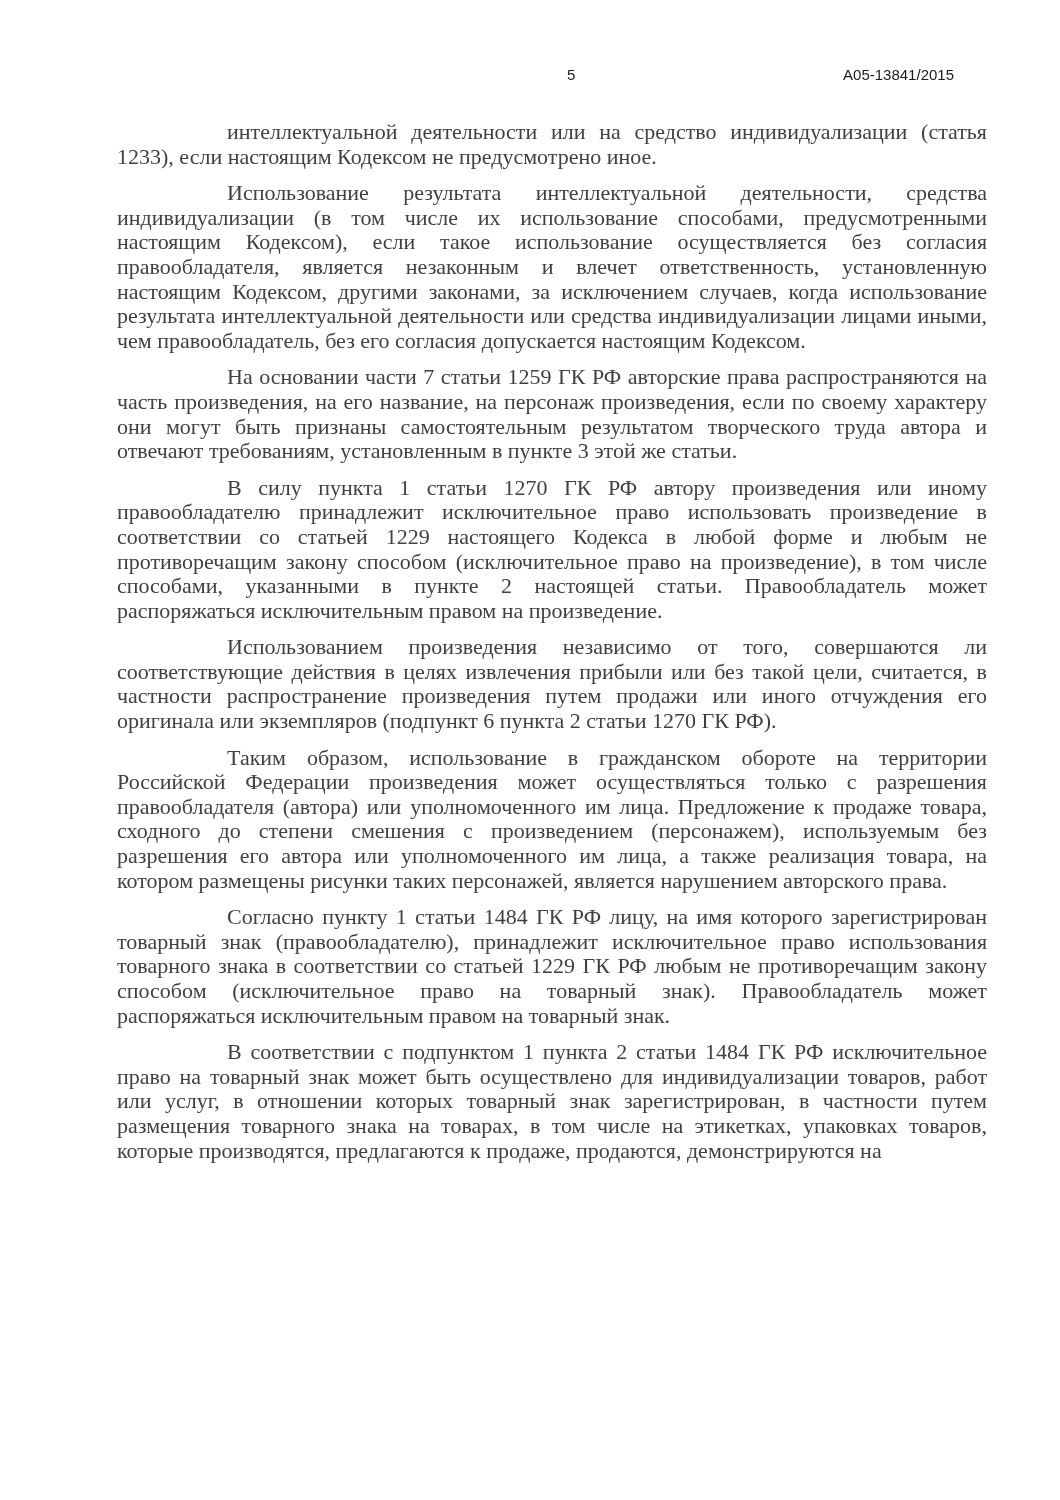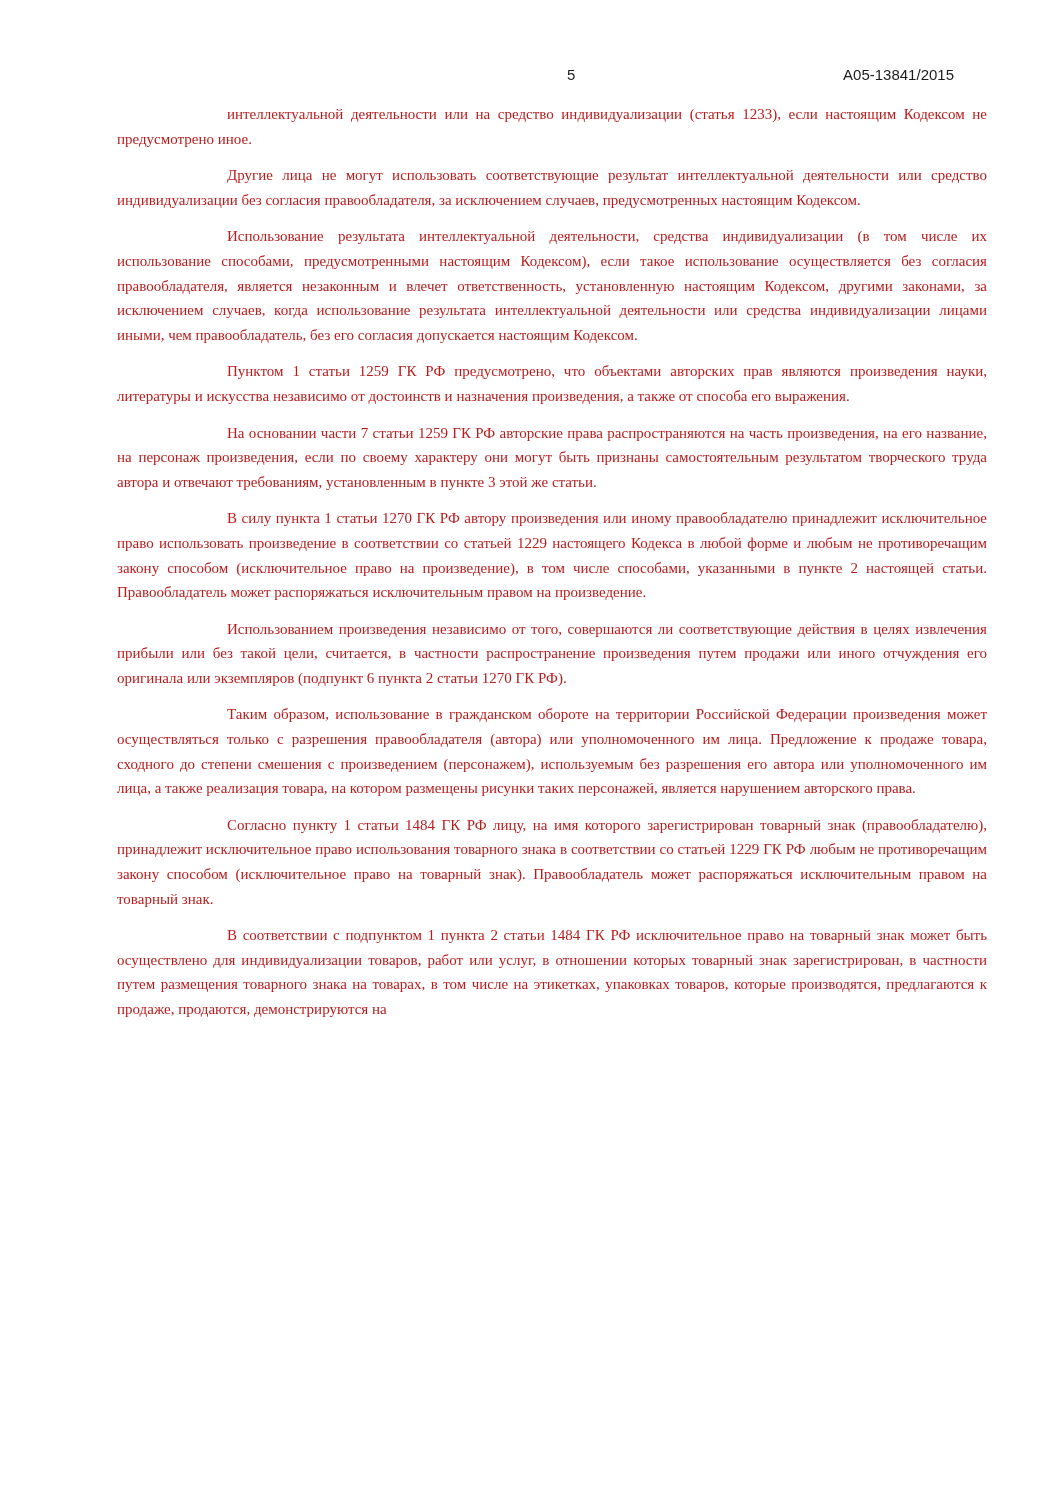--- a/index.html
+++ b/index.html
@@ -30,47 +30,45 @@
     left: 567px;
     top: 0;
   }
   .case-number {
     position: absolute;
     right: 106px;
     top: 0;
   }
   .content {
     position: absolute;
-    top: 102px;
+    top: 120px;
     left: 117px;
     width: 870px;
-    color: #b91c1c;
-    font-size: 15px;
+    color: #404040;
+    font-size: 22px;
     line-height: 24.6px;
     text-align: justify;
     hyphens: none;
   }
   .content p {
     margin: 0 0 12px 0;
     text-indent: 110px;
   }
 </style>
 </head>
 <body>
 
 <div class="page">
   <div class="header">
     <span class="page-number">5</span>
     <span class="case-number">А05-13841/2015</span>
   </div>
   <div class="content">
     <p>интеллектуальной деятельности или на средство индивидуализации (статья 1233), если настоящим Кодексом не предусмотрено иное.</p>
-    <p>Другие лица не могут использовать соответствующие результат интеллектуальной деятельности или средство индивидуализации без согласия правообладателя, за исключением случаев, предусмотренных настоящим Кодексом.</p>
     <p>Использование результата интеллектуальной деятельности, средства индивидуализации (в том числе их использование способами, предусмотренными настоящим Кодексом), если такое использование осуществляется без согласия правообладателя, является незаконным и влечет ответственность, установленную настоящим Кодексом, другими законами, за исключением случаев, когда использование результата интеллектуальной деятельности или средства индивидуализации лицами иными, чем правообладатель, без его согласия допускается настоящим Кодексом.</p>
-    <p>Пунктом 1 статьи 1259 ГК РФ предусмотрено, что объектами авторских прав являются произведения науки, литературы и искусства независимо от достоинств и назначения произведения, а также от способа его выражения.</p>
     <p>На основании части 7 статьи 1259 ГК РФ авторские права распространяются на часть произведения, на его название, на персонаж произведения, если по своему характеру они могут быть признаны самостоятельным результатом творческого труда автора и отвечают требованиям, установленным в пункте 3 этой же статьи.</p>
     <p>В силу пункта 1 статьи 1270 ГК РФ автору произведения или иному правообладателю принадлежит исключительное право использовать произведение в соответствии со статьей 1229 настоящего Кодекса в любой форме и любым не противоречащим закону способом (исключительное право на произведение), в том числе способами, указанными в пункте 2 настоящей статьи. Правообладатель может распоряжаться исключительным правом на произведение.</p>
     <p>Использованием произведения независимо от того, совершаются ли соответствующие действия в целях извлечения прибыли или без такой цели, считается, в частности распространение произведения путем продажи или иного отчуждения его оригинала или экземпляров (подпункт 6 пункта 2 статьи 1270 ГК РФ).</p>
     <p>Таким образом, использование в гражданском обороте на территории Российской Федерации произведения может осуществляться только с разрешения правообладателя (автора) или уполномоченного им лица. Предложение к продаже товара, сходного до степени смешения с произведением (персонажем), используемым без разрешения его автора или уполномоченного им лица, а также реализация товара, на котором размещены рисунки таких персонажей, является нарушением авторского права.</p>
     <p>Согласно пункту 1 статьи 1484 ГК РФ лицу, на имя которого зарегистрирован товарный знак (правообладателю), принадлежит исключительное право использования товарного знака в соответствии со статьей 1229 ГК РФ любым не противоречащим закону способом (исключительное право на товарный знак). Правообладатель может распоряжаться исключительным правом на товарный знак.</p>
     <p>В соответствии с подпунктом 1 пункта 2 статьи 1484 ГК РФ исключительное право на товарный знак может быть осуществлено для индивидуализации товаров, работ или услуг, в отношении которых товарный знак зарегистрирован, в частности путем размещения товарного знака на товарах, в том числе на этикетках, упаковках товаров, которые производятся, предлагаются к продаже, продаются, демонстрируются на</p>
   </div>
 </div>
 
 </body></html>

